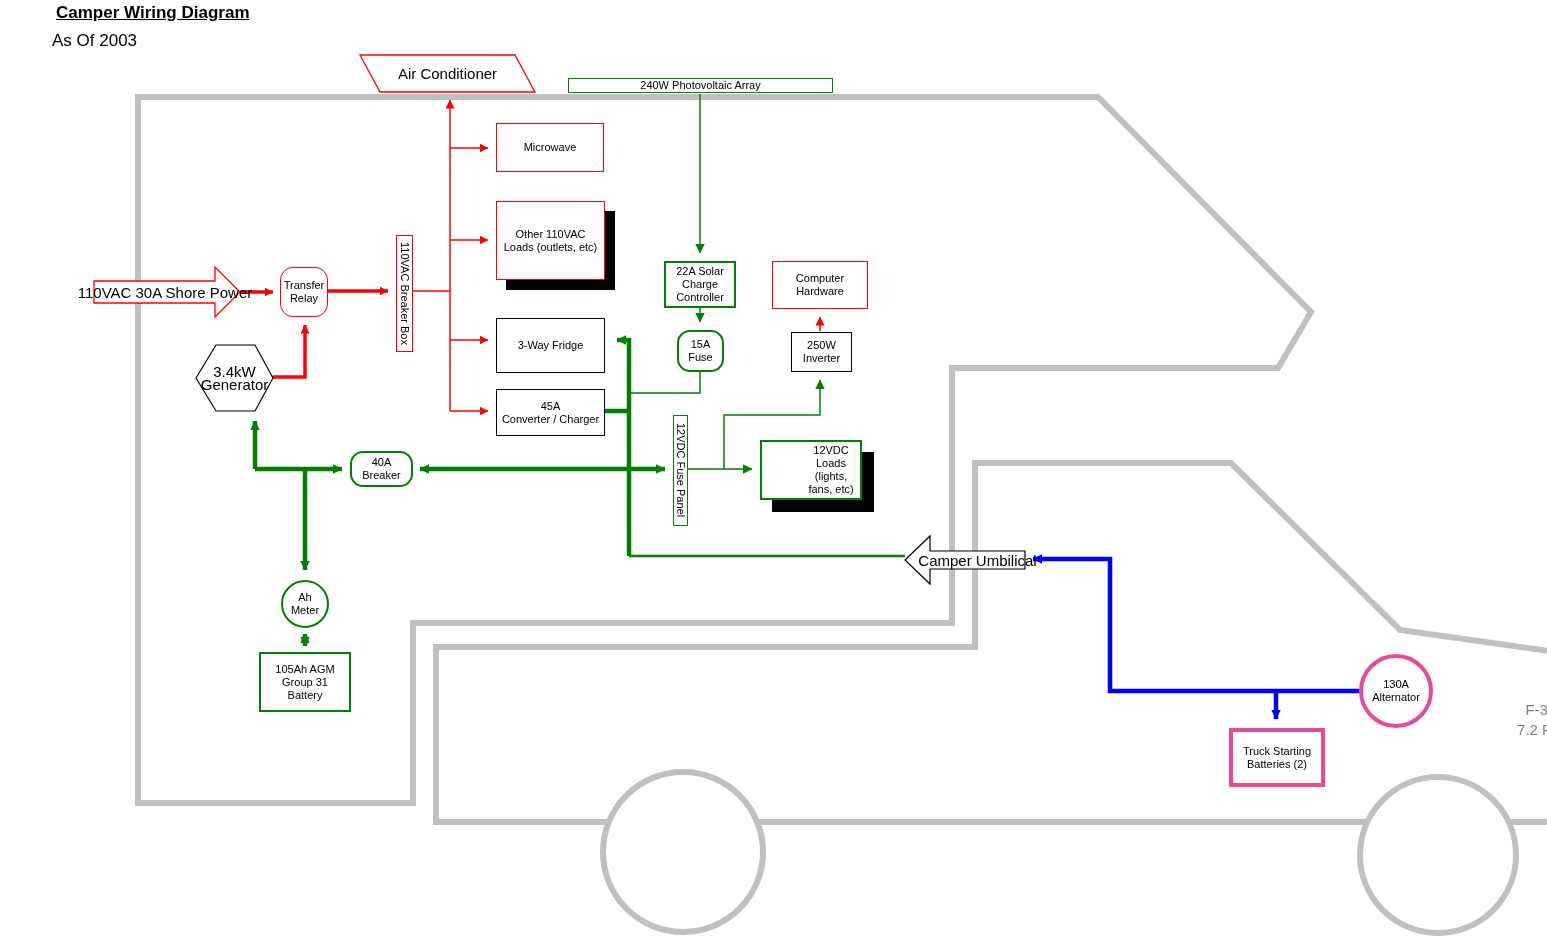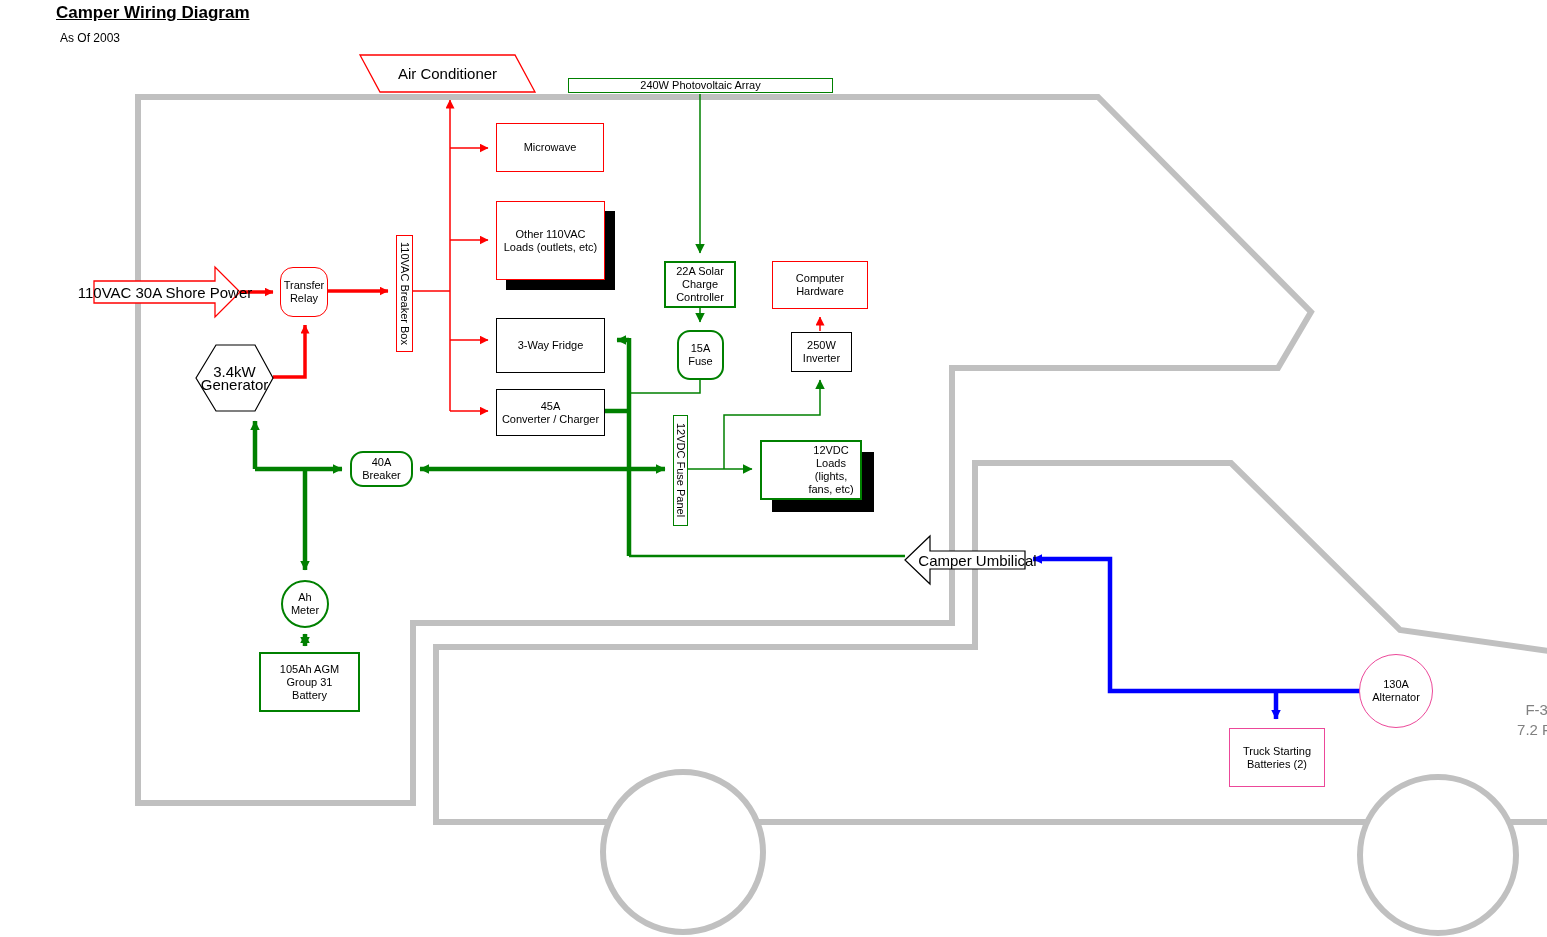--- a/index.html
+++ b/index.html
@@ -4,31 +4,31 @@
 <style>
   html,body{margin:0;padding:0;background:#fff;}
   #stage{position:relative;width:1547px;height:937px;background:#fff;overflow:hidden;
          font-family:"Liberation Sans",sans-serif;color:#000;margin-left:48px;}
   #wires{position:absolute;left:0;top:0;z-index:0;}
   .box{position:absolute;z-index:2;background:#fff;display:flex;align-items:center;justify-content:center;
        text-align:center;font-size:11px;line-height:13px;white-space:pre-line;box-sizing:border-box;}
   .red1{border:1px solid #FF0000;}
   .blk1{border:1px solid #000000;}
   .grn2{border:2px solid #008000;}
-  .blu1{border:1px solid #ec4899;}
+  .blu1{border:4px solid #ec4899;}
   .round{border-radius:13px;}
   .circle{border-radius:50%;}
   .vtext{writing-mode:vertical-rl;}
   .shadow10{box-shadow:10px 10px 0 0 #000;}
   .shadow12{box-shadow:12px 12px 0 0 #000;}
   .freelabel{position:absolute;z-index:3;display:flex;align-items:center;justify-content:center;
        text-align:center;font-size:15px;line-height:13px;white-space:pre-line;background:transparent;}
   .title{position:absolute;left:8px;top:3px;z-index:3;font-size:17px;font-weight:bold;
        text-decoration:underline;white-space:pre;}
-  .subtitle{position:absolute;left:12px;top:31px;z-index:3;font-size:12px;}
+  .subtitle{position:absolute;left:4px;top:31px;z-index:3;font-size:17px;}
   .trucklabel{position:absolute;left:1445px;top:700px;width:104px;z-index:3;text-align:center;
        font-size:15px;line-height:20px;color:#808080;white-space:pre-line;}
 </style>
 </head>
 <body>
 
 <div id="stage">
 
   <svg id="wires" width="1547" height="937" viewBox="0 0 1547 937">
     <defs>
@@ -111,34 +111,34 @@
 Loads (outlets, etc)</div>
   <div class="box red1 round" style="left:232px;top:267px;width:48px;height:50px;">Transfer
 Relay</div>
   <div class="box red1 vtext" style="left:348px;top:235px;width:17px;height:117px;">110VAC Breaker Box</div>
   <div class="box blk1" style="left:448px;top:318px;width:109px;height:55px;">3-Way Fridge</div>
   <div class="box blk1" style="left:448px;top:389px;width:109px;height:47px;">45A
 Converter / Charger</div>
   <div class="box grn2" style="left:616px;top:261px;width:72px;height:47px;">22A Solar
 Charge
 Controller</div>
-  <div class="box grn2 round" style="left:629px;top:330px;width:47px;height:50px;">15A
+  <div class="box grn2 round" style="left:629px;top:330px;width:47px;height:42px;">15A
 Fuse</div>
   <div class="box red1" style="left:724px;top:261px;width:96px;height:48px;">Computer
 Hardware</div>
   <div class="box blk1" style="left:743px;top:332px;width:61px;height:40px;">250W
 Inverter</div>
   <div class="box grn2 vtext" style="left:625px;top:415px;width:15px;height:111px;border-width:1px;">12VDC Fuse Panel</div>
   <div class="box grn2 shadow12" style="left:712px;top:440px;width:102px;height:60px;padding-left:40px;">12VDC Loads
 (lights, fans, etc)</div>
   <div class="box grn2 round" style="left:302px;top:451px;width:63px;height:36px;">40A
 Breaker</div>
   <div class="box grn2 circle" style="left:233px;top:580px;width:48px;height:48px;">Ah
 Meter</div>
-  <div class="box grn2" style="left:211px;top:652px;width:101px;height:60px;">105Ah AGM
+  <div class="box grn2" style="left:211px;top:652px;width:92px;height:60px;">105Ah AGM
 Group 31
 Battery</div>
   <div class="box blu1" style="left:1181px;top:728px;width:96px;height:59px;">Truck Starting
 Batteries (2)</div>
   <div class="box blu1 circle" style="left:1311px;top:654px;width:74px;height:74px;">130A
 Alternator</div>
 
 </div>
 
 </body></html>

